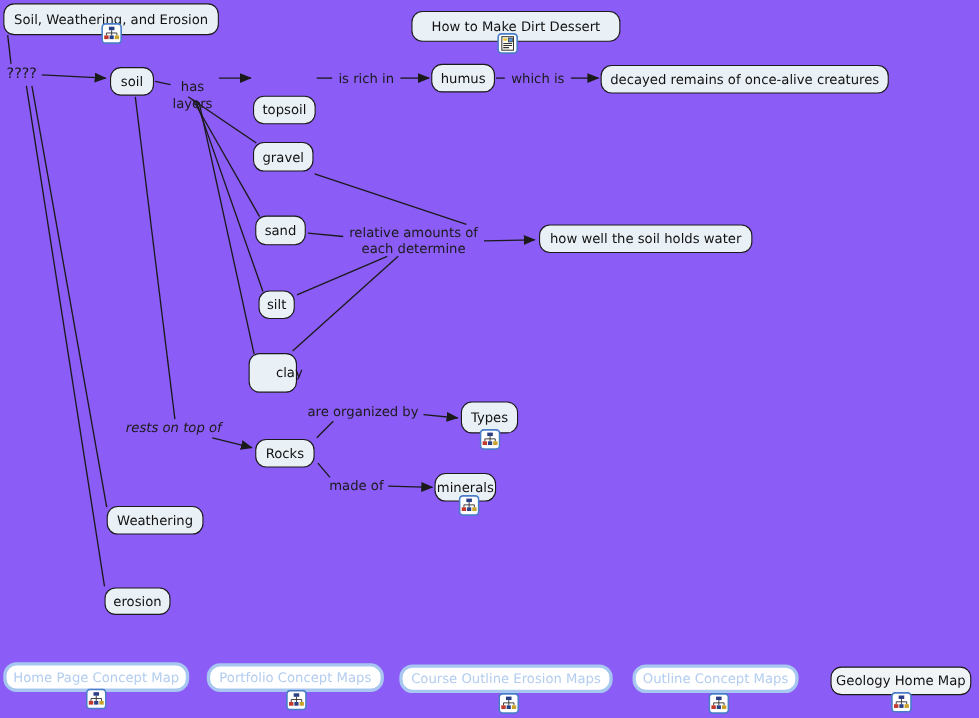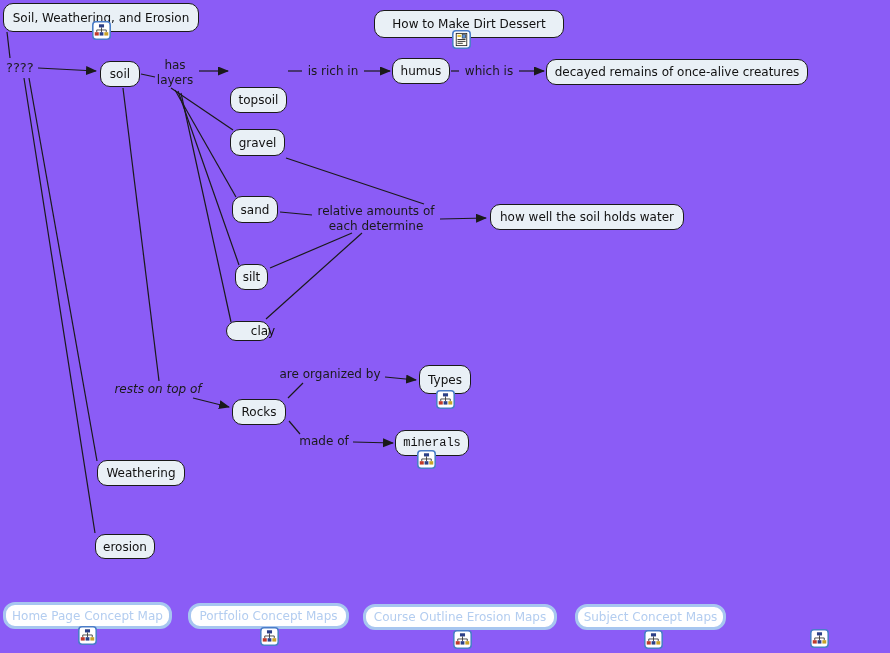--- a/index.html
+++ b/index.html
@@ -71,30 +71,30 @@
 
   <div class="node" style="left:3px;top:3px;width:196px;height:29px;">Soil, Weathering, and Erosion</div>
   <div class="node" style="left:374px;top:10px;width:190px;height:28px;">How to Make Dirt Dessert</div>
   <div class="node" style="left:100px;top:61px;width:40px;height:26px;">soil</div>
   <div class="node" style="left:230px;top:58px;width:57px;height:26px;margin-top:29px;">topsoil</div>
   <div class="node" style="left:392px;top:58px;width:58px;height:26px;">humus</div>
   <div class="node" style="left:546px;top:59px;width:262px;height:26px;">decayed remains of once-alive creatures</div>
   <div class="node" style="left:230px;top:129px;width:55px;height:27px;">gravel</div>
   <div class="node" style="left:232px;top:196px;width:46px;height:27px;">sand</div>
   <div class="node" style="left:235px;top:264px;width:33px;height:26px;">silt</div>
-  <div class="node" style="left:226px;top:321px;width:41px;height:20px;padding-left:36px;">clay</div>
+  <div class="node" style="left:226px;top:321px;width:41px;height:36px;padding-left:36px;">clay</div>
   <div class="node" style="left:490px;top:204px;width:194px;height:26px;">how well the soil holds water</div>
   <div class="node" style="left:232px;top:399px;width:54px;height:26px;">Rocks</div>
   <div class="node" style="left:419px;top:365px;width:52px;height:29px;">Types</div>
-  <div class="node" style="left:395px;top:430px;width:74px;height:26px;font-family:Liberation Mono, monospace;">minerals</div>
+  <div class="node" style="left:395px;top:430px;width:56px;height:26px;">minerals</div>
   <div class="node" style="left:97px;top:460px;width:88px;height:26px;">Weathering</div>
   <div class="node" style="left:95px;top:534px;width:60px;height:25px;">erosion</div>
 
   <div class="lbl q" style="left:6px;top:60px;width:36px;">????</div>
-  <div class="lbl" style="left:152px;top:58px;width:46px;">has
+  <div class="lbl" style="left:152px;top:72px;width:46px;">has
 layers</div>
   <div class="lbl" style="left:303px;top:64px;width:60px;">is rich in</div>
   <div class="lbl" style="left:460px;top:64px;width:58px;">which is</div>
   <div class="lbl" style="left:314px;top:204px;width:124px;">relative amounts of
 each determine</div>
   <div class="lbl" style="left:111px;top:382px;width:94px;font-style:italic;">rests on top of</div>
   <div class="lbl" style="left:277px;top:367px;width:106px;">are organized by</div>
   <div class="lbl" style="left:297px;top:434px;width:54px;">made of</div>
 
   <span class="icon" style="left:92px;top:21px;">
@@ -133,21 +133,22 @@
         <path d="M9 6.1 L9 8.5 M4.5 8.5 L13.5 8.5 M4.5 8.5 L4.5 10.6 M9 8.5 L9 10.6 M13.5 8.5 L13.5 10.6" stroke="#333" stroke-width="0.8" fill="none"></path>
         <rect x="2.6" y="10.6" width="3.8" height="3.2" fill="#c0392b"></rect>
         <rect x="7.2" y="10.6" width="3.6" height="3.2" fill="#2b3f86"></rect>
         <rect x="11.7" y="10.6" width="3.7" height="3.2" fill="#c9a227"></rect>
       </svg>
   </span>
 
   <div class="footer-link" style="left:3px;top:602px;width:169px;height:27px;">Home Page Concept Map</div>
   <div class="footer-link" style="left:188px;top:603px;width:161px;height:26px;">Portfolio Concept Maps</div>
   <div class="footer-link" style="left:363px;top:604px;width:194px;height:26px;">Course Outline Erosion Maps</div>
-  <div class="footer-link" style="left:575px;top:604px;width:151px;height:26px;">Subject Concept Maps</div>
+  <div class="footer-link" style="left:575px;top:604px;width:151px;height:26px;">Outline Concept Maps</div>
+  <div class="footer-link dark" style="left:755px;top:606px;width:128px;height:26px;">Geology Home Map</div>
 
   <span class="icon" style="left:78px;top:626px;">
     <svg viewBox="0 0 18 18">
         <rect x="0.75" y="0.75" width="16.5" height="16.5" rx="3" fill="#fff" stroke="#4a7dc8" stroke-width="1.5"></rect>
         <rect x="6.6" y="3.1" width="4.8" height="3" fill="#2b3f86"></rect>
         <path d="M9 6.1 L9 8.5 M4.5 8.5 L13.5 8.5 M4.5 8.5 L4.5 10.6 M9 8.5 L9 10.6 M13.5 8.5 L13.5 10.6" stroke="#333" stroke-width="0.8" fill="none"></path>
         <rect x="2.6" y="10.6" width="3.8" height="3.2" fill="#c0392b"></rect>
         <rect x="7.2" y="10.6" width="3.6" height="3.2" fill="#2b3f86"></rect>
         <rect x="11.7" y="10.6" width="3.7" height="3.2" fill="#c9a227"></rect>
       </svg>

